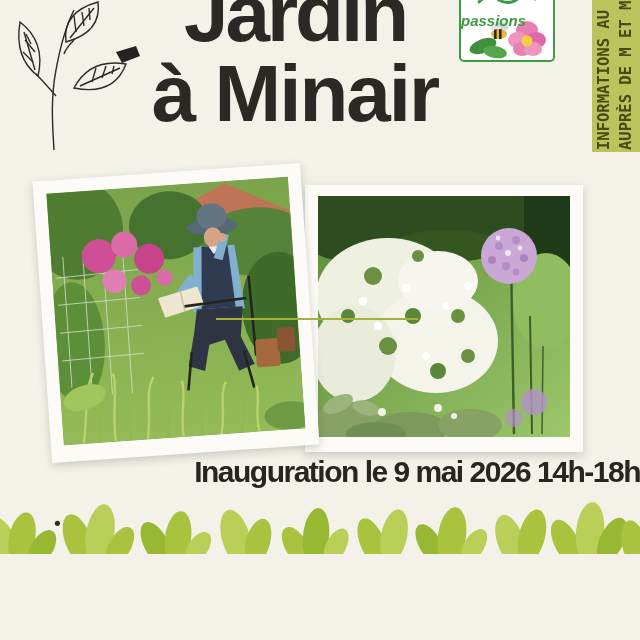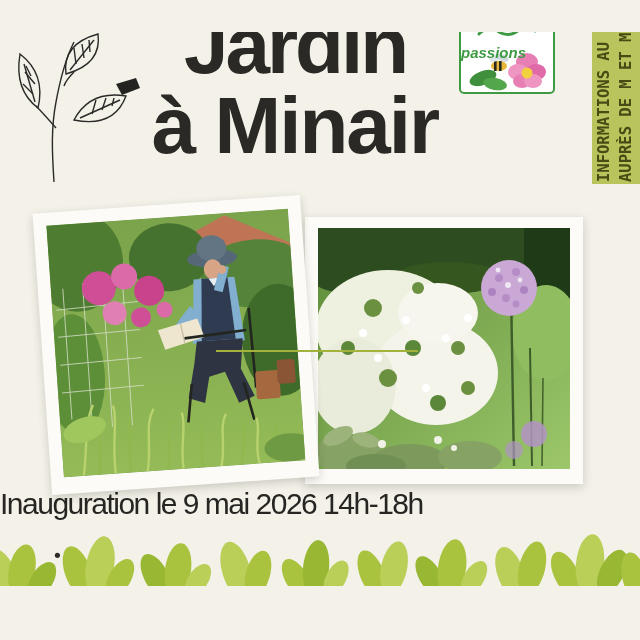--- a/index.html
+++ b/index.html
@@ -1,21 +1,21 @@
 <!DOCTYPE html>
 <html><head>
 <meta charset="utf-8">
 <style>
   html,body{margin:0;padding:0;}
   body{
     width:640px;height:640px;position:relative;overflow:hidden;
     background:#f3f1e8;
     font-family:"Liberation Sans", sans-serif;
   }
-  .stage{position:absolute;inset:0;width:640px;height:554px;overflow:hidden;margin-top:32px;}
+  .stage{position:absolute;inset:0;width:640px;height:554px;overflow:hidden;}
 
   
   .title{
     position:absolute;top:-26px;left:0;right:50px;
     text-align:center;line-height:80px;
     font-size:80px;font-weight:800;letter-spacing:-3px;
     color:#2b2926;z-index:4;
   }
   .title .l2{letter-spacing:-2px;}
 
@@ -59,22 +59,22 @@
   .pol-left{left:42px;top:172px;width:268px;height:282px;transform:rotate(-4deg);z-index:2;}
   .pol-left .ph{left:13px;top:13px;width:242px;height:252px;}
 
   .divider-line{
     position:absolute;left:216px;top:318px;width:202px;height:2px;
     background:#a3b23b;z-index:3;
   }
 
   
   .headline{
-    position:absolute;top:455px;left:0;right:0;text-align:left;
-    font-size:30px;font-weight:400;letter-spacing:-1.5px;color:#272522;
+    position:absolute;top:455px;left:0;right:0;text-align:right;
+    font-size:30px;font-weight:700;letter-spacing:-1.5px;color:#272522;
     z-index:4;
   }
 
   
   .bullets{position:absolute;left:52px;top:512px;width:560px;z-index:4;}
   .bullet-row{
     display:flex;align-items:flex-start;margin-bottom:14px;
     font-family:"DejaVu Sans Mono", monospace;
     font-size:16px;line-height:23px;color:#2e2b26;font-weight:500;
   }

